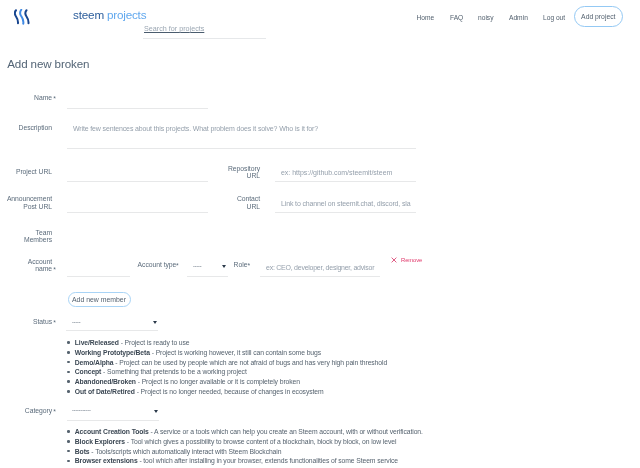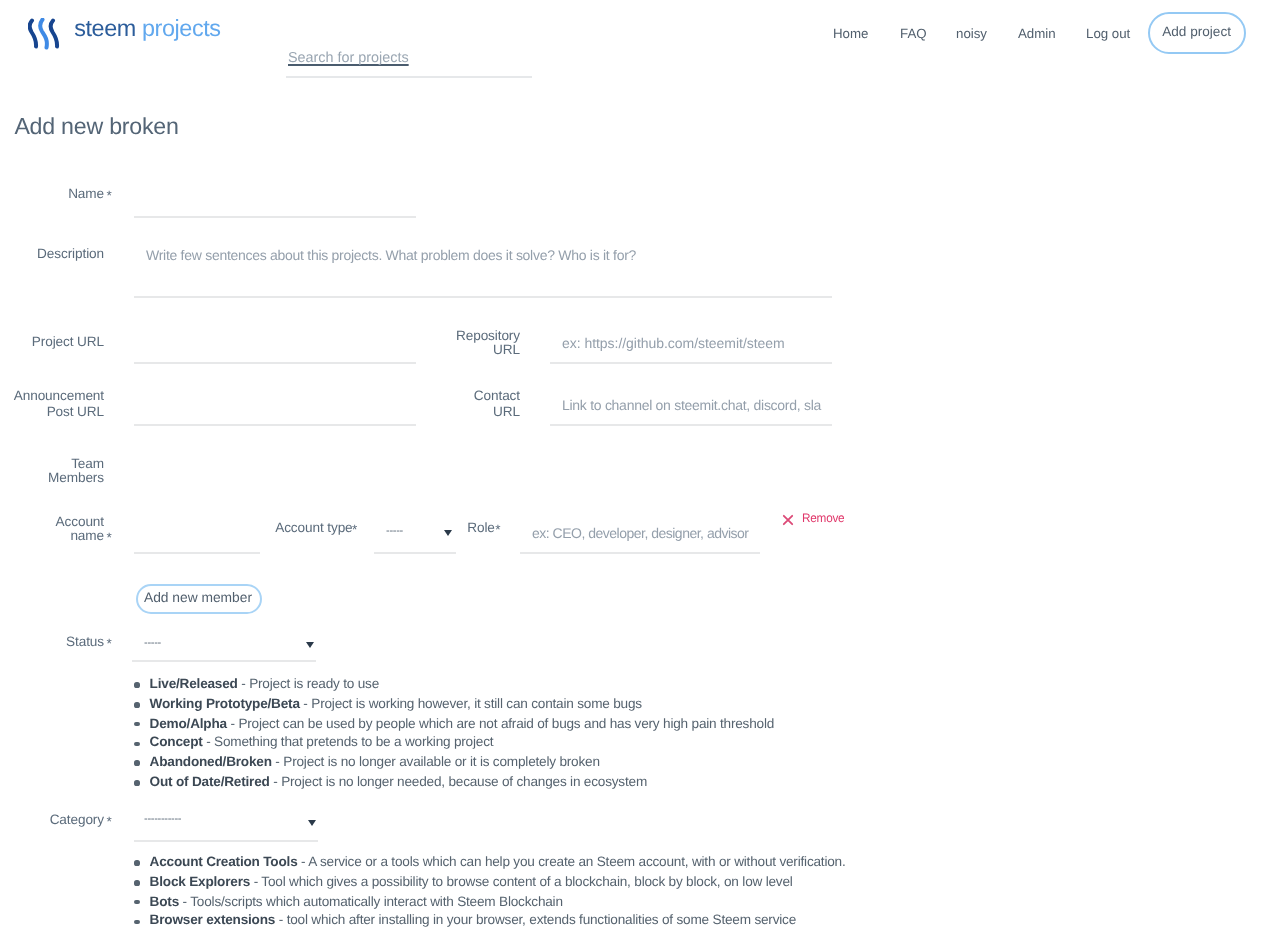--- a/index.html
+++ b/index.html
@@ -10,21 +10,21 @@
     background: #ffffff;
     color: #4a5c6e;
     overflow: hidden;
     position: relative;
     -webkit-font-smoothing: antialiased;
   }
 
   
   .logo { position:absolute; left:14.3px; top:7px; display:flex; align-items:center; }
   .logo-mark { width:16px; height:16px; margin-right:6.8px; display:block; position:relative; top:2.3px; }
-  .logo-text { font-size:11.7px; letter-spacing:-0.2px; line-height:16px; position:relative; top:0.3px; white-space:nowrap; }
+  .logo-text { font-size:11.7px; letter-spacing:-0.2px; line-height:16px; position:relative; top:0.3px; white-space:nowrap;margin-left:36px; }
   .logo-text .w1 { color:#2c5d9b; }
   .logo-text .w2 { color:#61a8ee; }
 
   .search { position:absolute; left:142.5px; top:24px; width:123px;text-decoration:underline; }
   .search-ph { font-size:7.2px; letter-spacing:0; color:#9aa6b2; line-height:9px;
       padding-left:1.5px; white-space:nowrap; }
   .search-underline { position:absolute; left:0; top:14.2px; height:1px; width:123px; background:#e6e8ea; }
 
   .nav { position:absolute; left:0; top:0; width:640px; height:34px; }
   .nav a { position:absolute; color:#515f6d; font-size:6.65px; letter-spacing:0; text-decoration:none;

